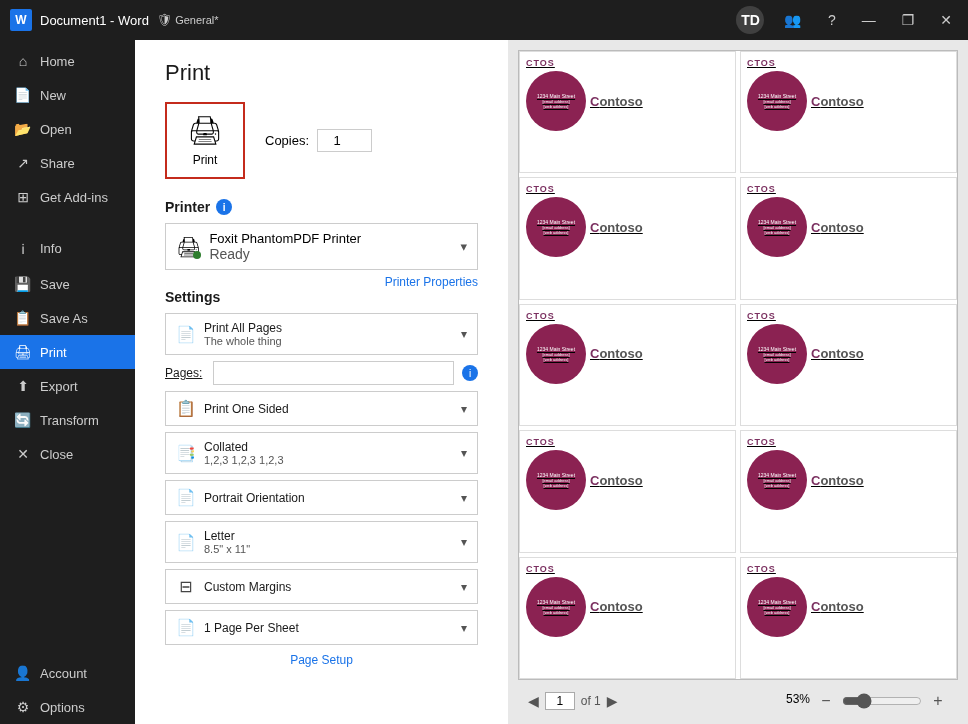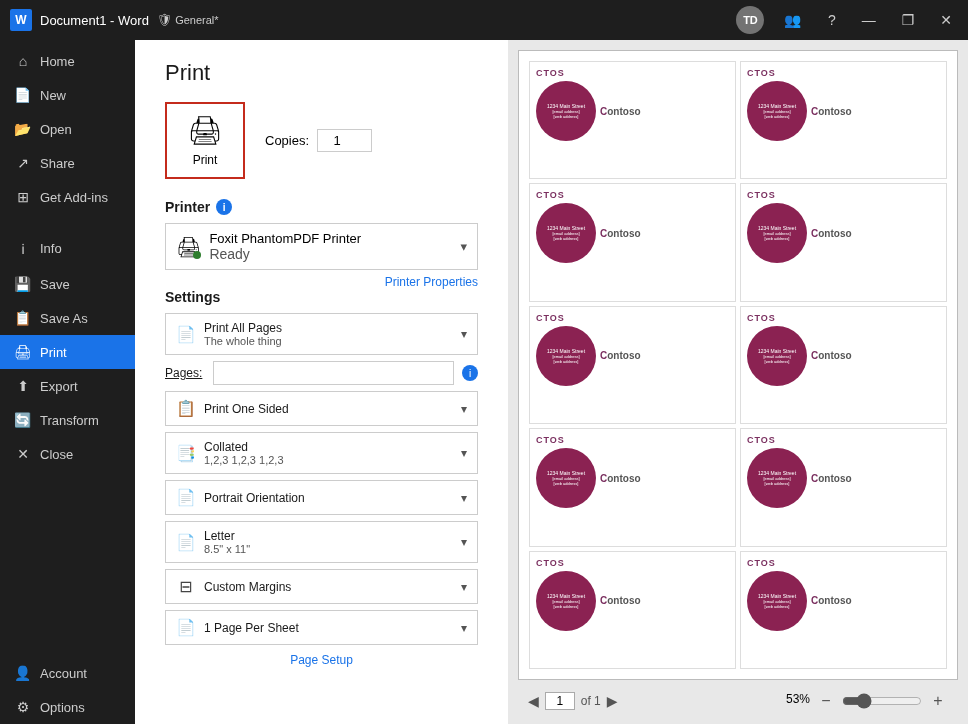--- a/index.html
+++ b/index.html
@@ -13,21 +13,21 @@
       align-items: center;
       padding: 0 10px;
       color: white;
       justify-content: space-between;
     }
     .titlebar-left { display: flex; align-items: center; gap: 8px; }
     .word-icon { width: 22px; height: 22px; background: #1a73e8; border-radius: 2px; display: flex; align-items: center; justify-content: center; color: white; font-weight: bold; font-size: 12px; }
     .titlebar-title { color: #ccc; font-size: 13px; }
     .titlebar-title span { color: white; }
     .titlebar-right { display: flex; align-items: center; gap: 14px; }
-    .avatar { width: 28px; height: 28px; background: #737373; border-radius: 50%; display: flex; align-items: center; justify-content: center; color: white; font-size: 11px; font-weight: bold; }
+    .avatar { width: 28px; height: 28px; background: #404040; border-radius: 50%; display: flex; align-items: center; justify-content: center; color: white; font-size: 14px; font-weight: bold; }
     .titlebar-btn { color: #ccc; font-size: 14px; cursor: pointer; padding: 2px 6px; }
     .general-badge { font-size: 11px; color: #ccc; display: flex; align-items: center; gap: 3px; }
     .shield-icon { font-size: 12px; }
 
     
     .app-body { display: flex; height: calc(724px - 40px); }
 
     
     .sidebar {
       width: 135px;
@@ -145,22 +145,22 @@
     .preview-paper {
       background: white;
       width: 440px;
       flex: 1;
       margin-bottom: 8px;
       border: 1px solid #bbb;
       display: grid;
       grid-template-columns: 1fr 1fr;
       grid-template-rows: repeat(5, 1fr);
       gap: 0;
-      padding: 10px;
       gap: 4px;
+      text-decoration: underline;
     }
     .label-cell {
       border: 1px solid #ddd;
       display: flex;
       flex-direction: column;
       align-items: flex-start;
       padding: 6px;
       gap: 3px;
       overflow: hidden;
     }
@@ -174,21 +174,21 @@
       flex-shrink: 0;
       display: flex;
       flex-direction: column;
       align-items: center;
       justify-content: center;
       color: white;
       font-size: 5px;
       text-align: center;
       padding: 4px;
     }
-    .label-brand { font-size: 10px; color: #555; font-weight: 600; }
+    .label-brand { font-size: 13px; color: #555; font-weight: 600; }
     .label-brand span { color: #7b3060; }
 
     .preview-footer {
       display: flex;
       align-items: center;
       justify-content: space-between;
       width: 100%;
       padding: 4px 10px;
     }
     .page-nav { display: flex; align-items: center; gap: 6px; font-size: 12px; }

